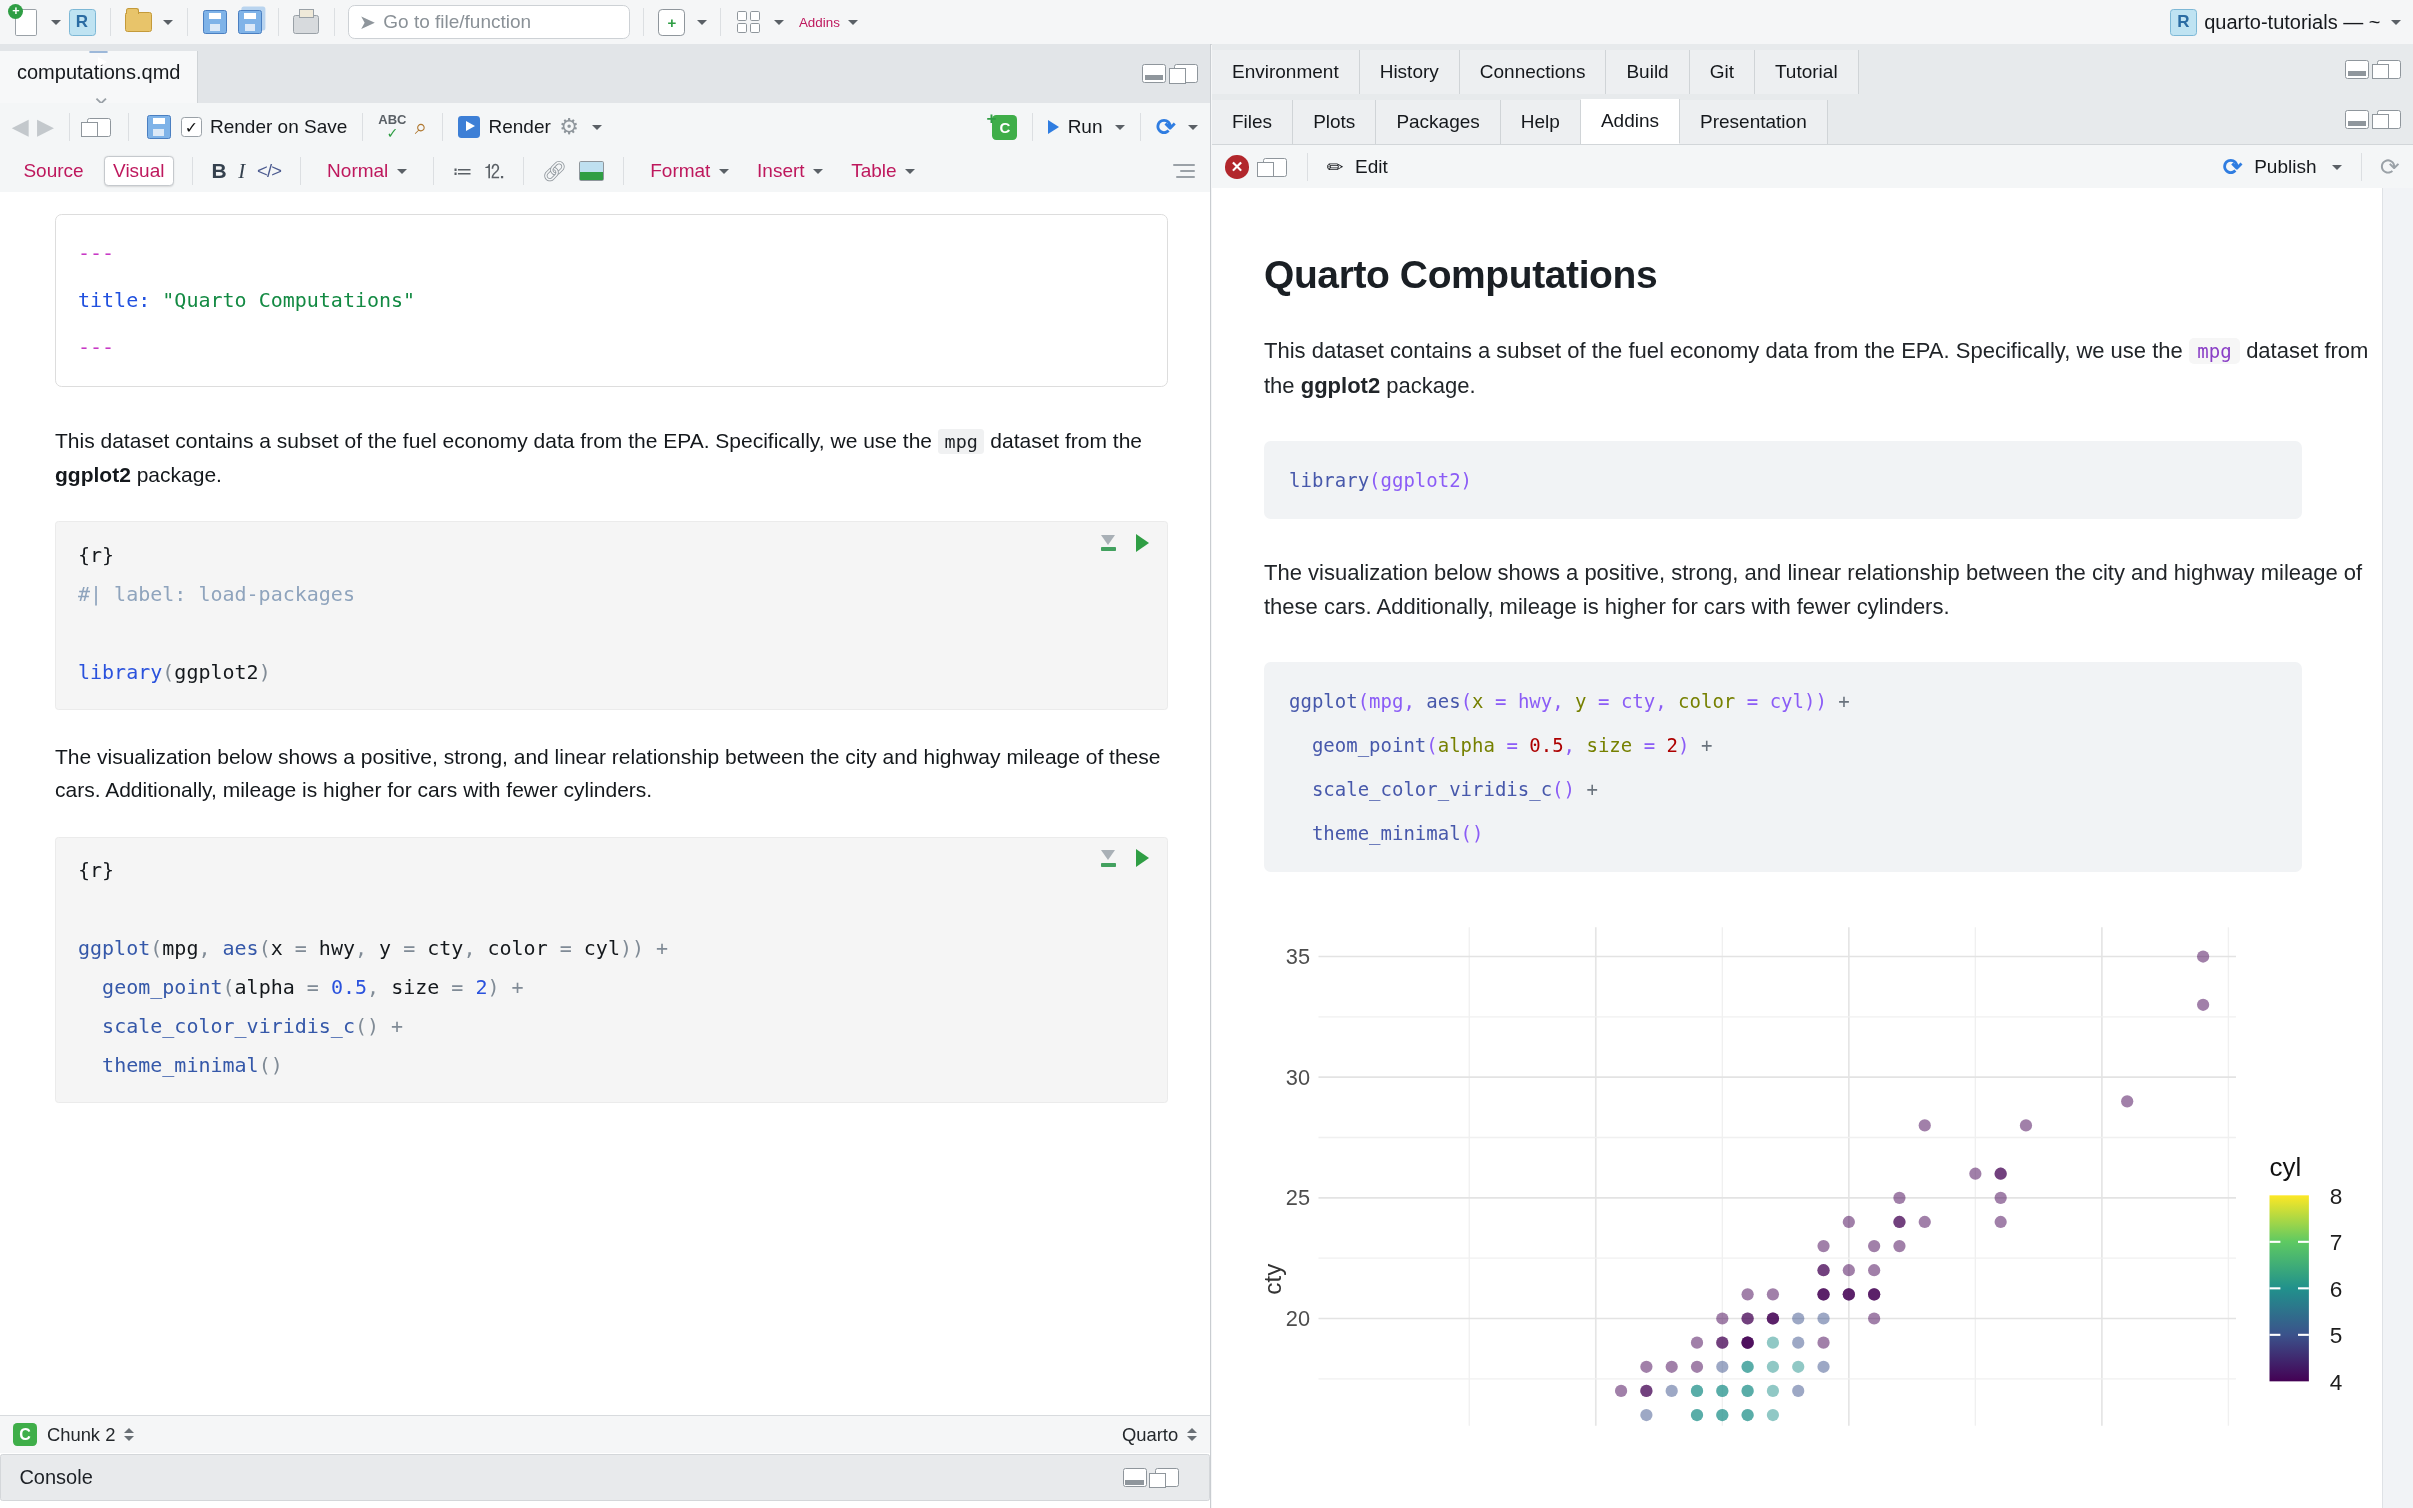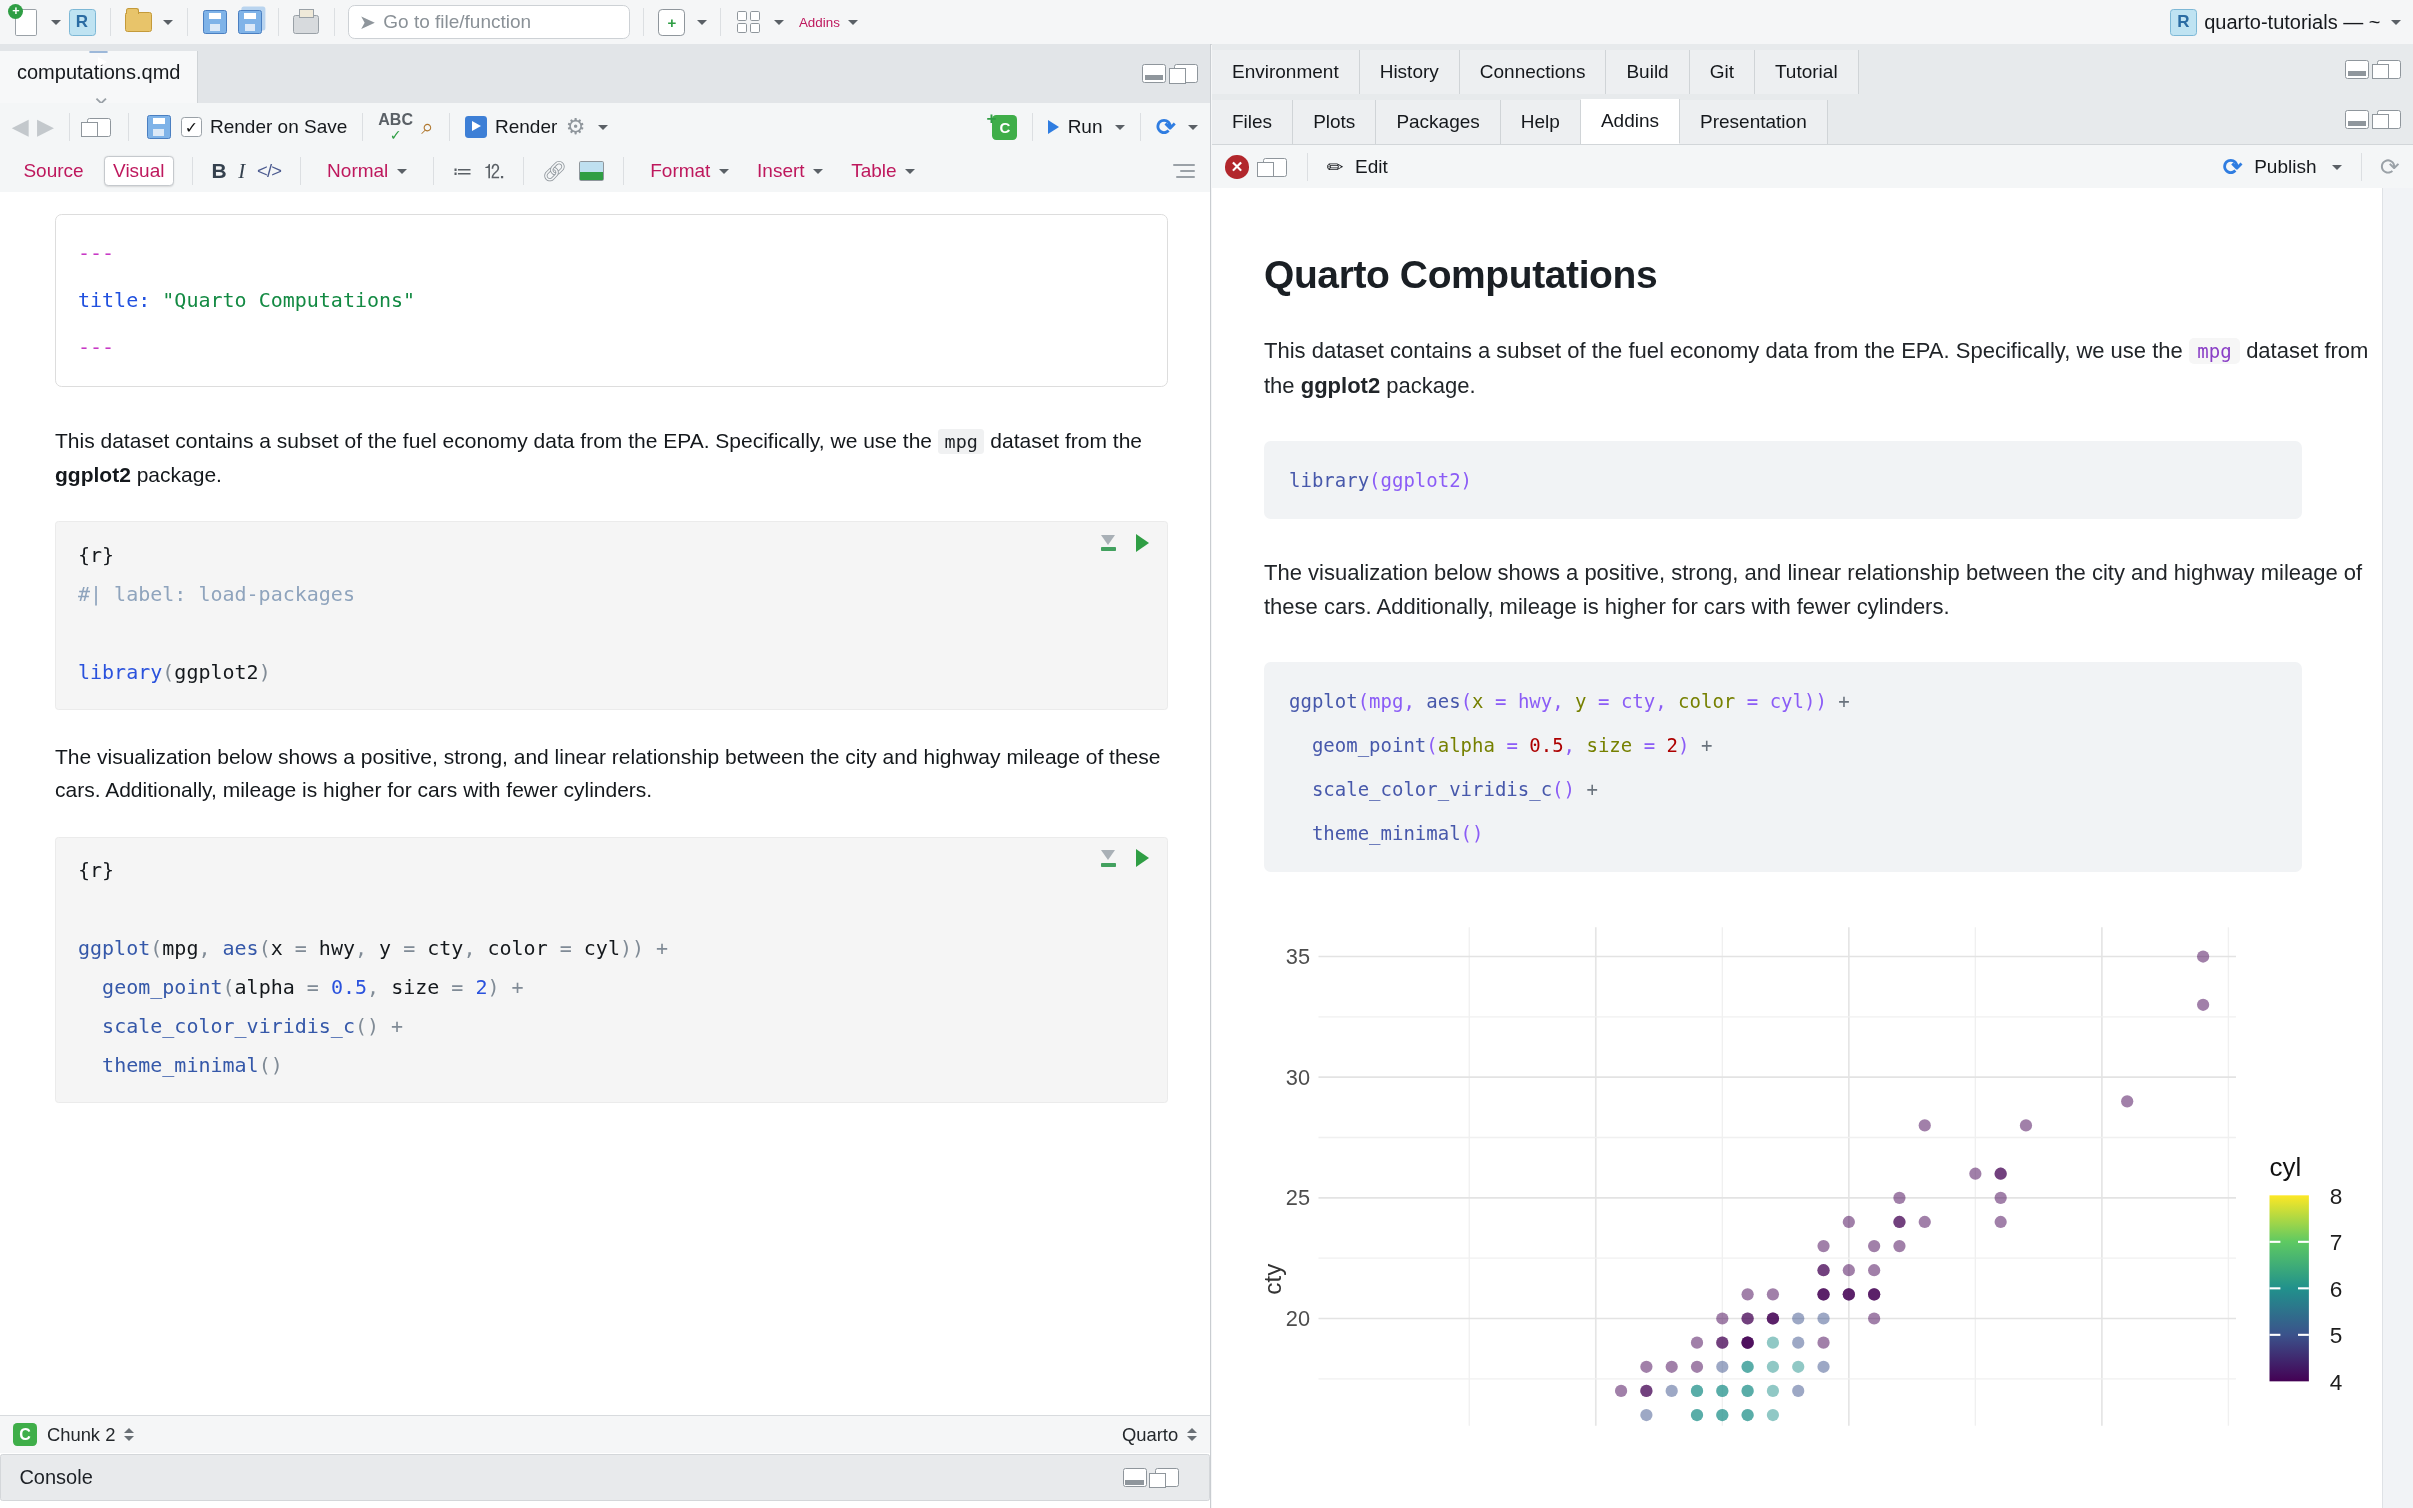--- a/index.html
+++ b/index.html
@@ -106,21 +106,21 @@
   .gear{font-size:22px;color:#8f969c;}
   .render-ico{width:22px;height:22px;border-radius:3.4px;background:#3d7fd6;position:relative;}
   .render-ico:before{content:"";position:absolute;left:7.5px;top:5px;border-top:5.9px solid transparent;border-bottom:5.9px solid transparent;border-left:9.2px solid #fff;}
   .chunk-ins{width:25px;height:25px;border-radius:4.2px;background:#3fae49;color:#fff;position:relative;display:inline-flex;align-items:center;justify-content:center;font-size:15px;font-weight:bold;}
   .chunk-ins i{position:absolute;top:-5.9px;left:-5.9px;font-style:normal;color:#2f9e44;font-size:17px;font-weight:bold;}
   .runico{width:0;height:0;border-top:7.5px solid transparent;border-bottom:7.5px solid transparent;border-left:11.7px solid #2f7de1;}
   .pencil{font-size:20px;}
   .pub-ico{font-size:23.5px;color:#2f7de1;font-weight:bold;}
   .reload{font-size:23.5px;color:#9aa1a7;}
   .abc{display:flex;flex-direction:column;align-items:center;line-height:1;}
-  .abc b{font-size:16px;color:#5a6066;letter-spacing:0;} .abc i{font-style:normal;color:#2f9e44;font-size:14.2px;}
+  .abc b{font-size:13px;color:#5a6066;letter-spacing:0;} .abc i{font-style:normal;color:#2f9e44;font-size:14.2px;}
   .mag{font-size:22px;color:#b07830;}
   .arrow-gray{font-size:22px;color:#c3c8cc;} .arrow-dark{font-size:20px;color:#8f969c;}
   .listico{font-size:20px;color:#5a6066;}
   .imgico{width:23.5px;height:18.4px;border:0.8px solid #8f969c;border-radius:1.7px;background:linear-gradient(180deg,#bfe0f0 55%,#2f9e44 55%);}
   .linkico{font-size:20px;color:#8f969c;}
   .outline-ico{display:flex;flex-direction:column;gap:3.4px;margin-left:auto;}
   .outline-ico b{display:block;width:22px;height:2.5px;background:#9aa1a7;border-radius:1.7px;}
   .outline-ico b:nth-child(2){width:15px;margin-left:6.7px;}
   .outline-ico b:nth-child(3){width:18.4px;margin-left:3.4px;}
 </style>

